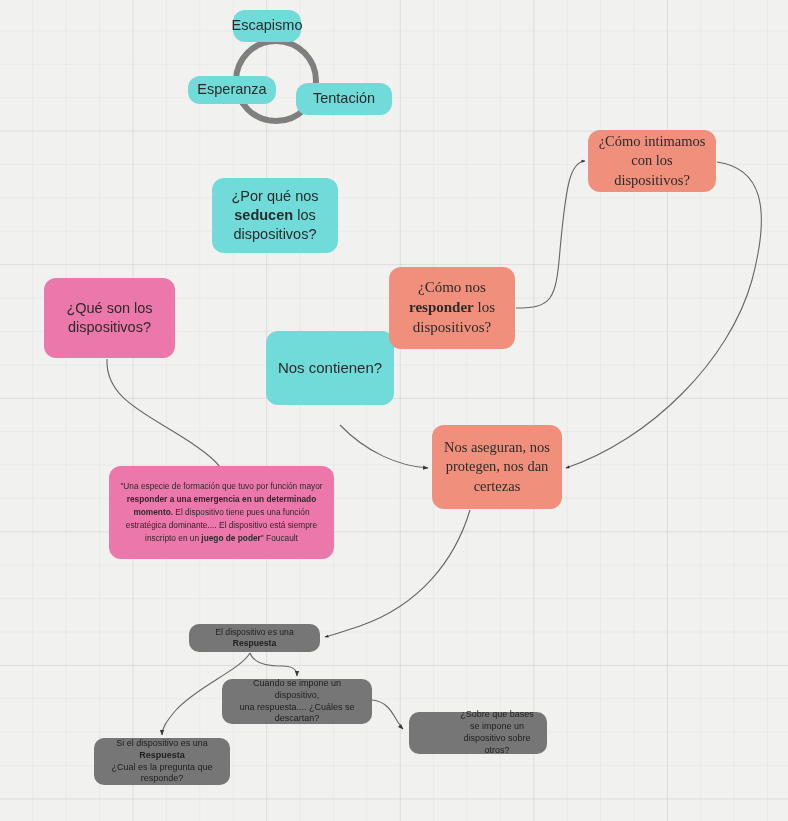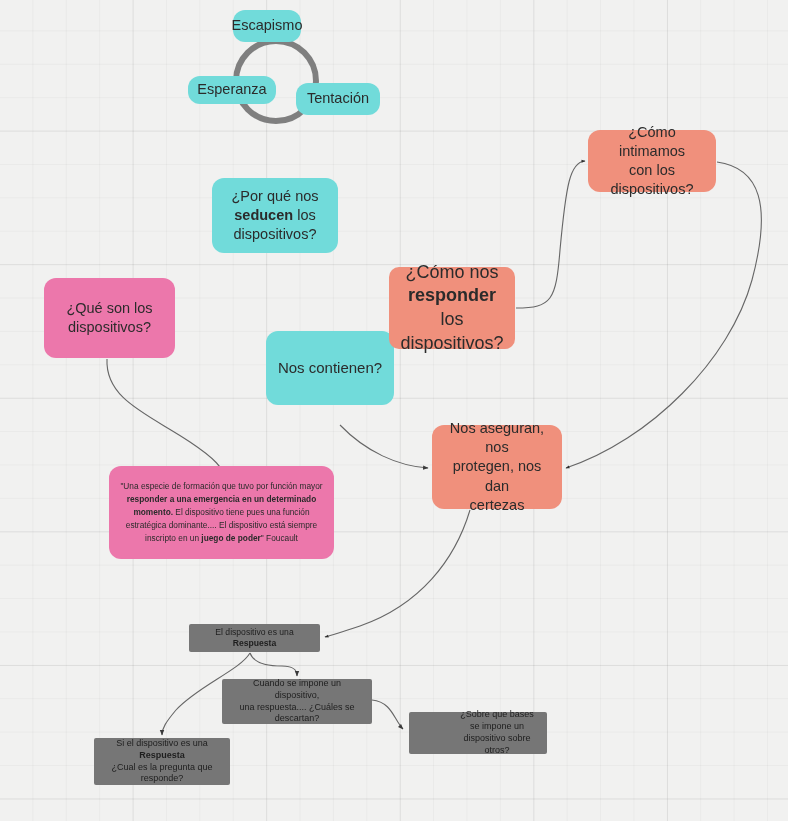--- a/index.html
+++ b/index.html
@@ -46,34 +46,34 @@
     justify-content: center;
     text-align: center;
     border-radius: 12px;
     color: #2b2b2b;
     line-height: 1.32;
     padding: 6px 10px;
   }
 
   .node.teal  { background: #71dbda; }
   .node.pink  { background: #ec77ab; }
-  .node.salmon{ background: #f0907c; }
+  .node.salmon{ background: #f0907c; font-family: Liberation Serif, serif; }
   .node.gray  { background: #767676; color: #1e1e1e; }
 
-  .node.gray.small { border-radius: 2px; }
+  .node.gray.small { border-radius: 10px; }
 
   .n-escapismo   { left: 233px; top: 10px;  width: 68px;  height: 32px;  font-size: 14.5px; }
   .n-esperanza   { left: 188px; top: 76px;  width: 88px;  height: 28px;  font-size: 14.5px; }
-  .n-tentacion   { left: 296px; top: 83px;  width: 84px;  height: 32px;  font-size: 14.5px; }
+  .n-tentacion   { left: 296px; top: 83px;  width: 96px;  height: 32px;  font-size: 14.5px; }
 
   .n-seducen     { left: 212px; top: 178px; width: 126px; height: 75px;  font-size: 14.5px; }
   .n-quesonlos   { left: 44px;  top: 278px; width: 131px; height: 80px;  font-size: 14.5px; }
   .n-contienen   { left: 242px; top: 331px; width: 128px; height: 74px;  font-size: 15px; margin-left: 24px; }
 
-  .n-gobiernan   { left: 389px; top: 267px; width: 126px; height: 82px;  font-size: 18px; border-radius: 10px; }
+  .n-gobiernan   { left: 389px; top: 267px; width: 126px; height: 82px;  font-size: 15px; }
   .n-intimamos   { left: 588px; top: 130px; width: 128px; height: 62px;  font-size: 14.5px; }
   .n-aseguran    { left: 432px; top: 425px; width: 130px; height: 84px;  font-size: 14.5px; }
 
   .n-foucault {
     left: 109px; top: 466px; width: 225px; height: 93px;
     font-size: 8.3px; line-height: 1.55; padding: 6px 9px;
   }
 
   .n-respuesta   { left: 189px; top: 624px; width: 131px; height: 28px; font-size: 8.6px; }
   .n-cuando      { left: 222px; top: 679px; width: 150px; height: 45px; font-size: 9px; padding-left: 10px; }

